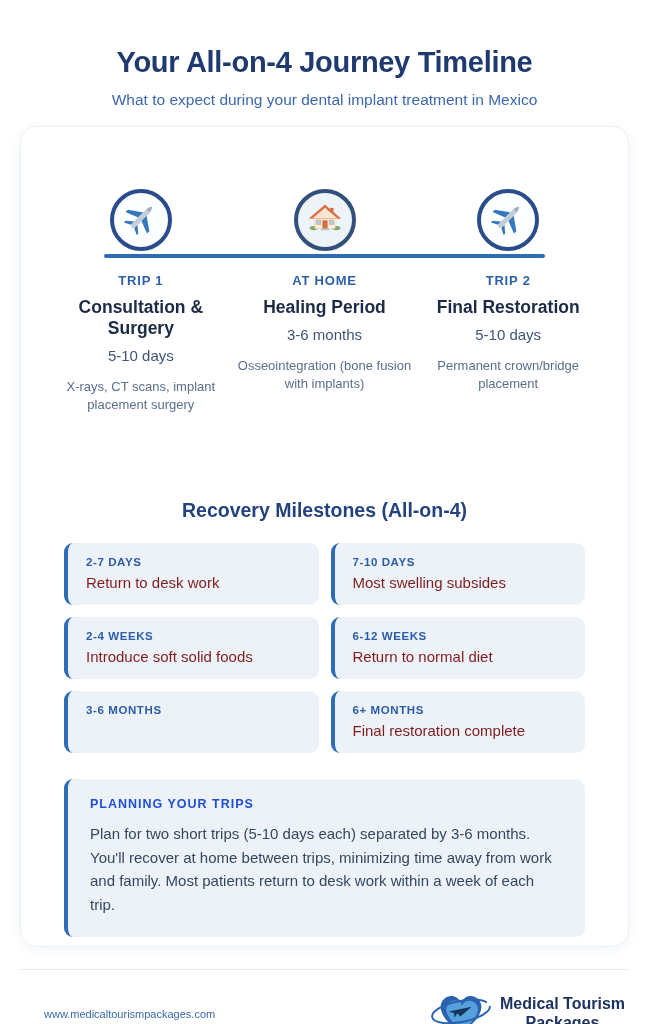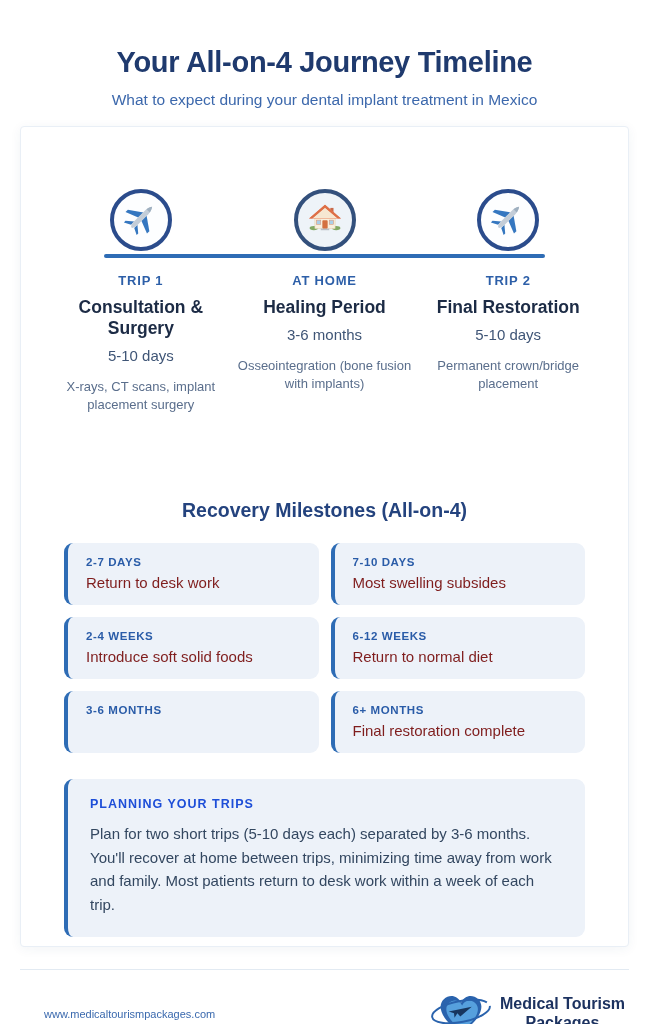--- a/index.html
+++ b/index.html
@@ -6,21 +6,21 @@
   html,body { width:649px; height:1024px; background:#ffffff; overflow:hidden;
     font-family:"Liberation Sans", sans-serif; }
 
   
   .header { text-align:center; padding-top:46px; }
   .title { font-size:29px; font-weight:bold; color:#1f3a6e; letter-spacing:-0.3px; }
   .subtitle { font-size:15.5px; color:#3c68ac; margin-top:12px; }
 
   
   .card { width:609px; height:821px; margin:17px auto 0; background:#ffffff;
-    border:1px solid #e9eff6; border-radius:4px;
+    border:1px solid #e9eff6; border-radius:16px;
     box-shadow:0 2px 12px rgba(30,60,110,0.06); padding:62px 28px 50px; position:relative; }
 
   
   .timeline { position:relative; }
   .timeline-line { position:absolute; left:55px; right:55px; top:65px; height:4px;
     background:#2e6cb5; border-radius:2px; z-index:0; }
   .steps { display:flex; position:relative; }
   .step { flex:1; text-align:center; }
   .circle { width:62px; height:62px; border-radius:50%; border:4px solid #2b4c8c;
     background:#fdfeff; margin:0 auto; display:flex; align-items:center; justify-content:center;

